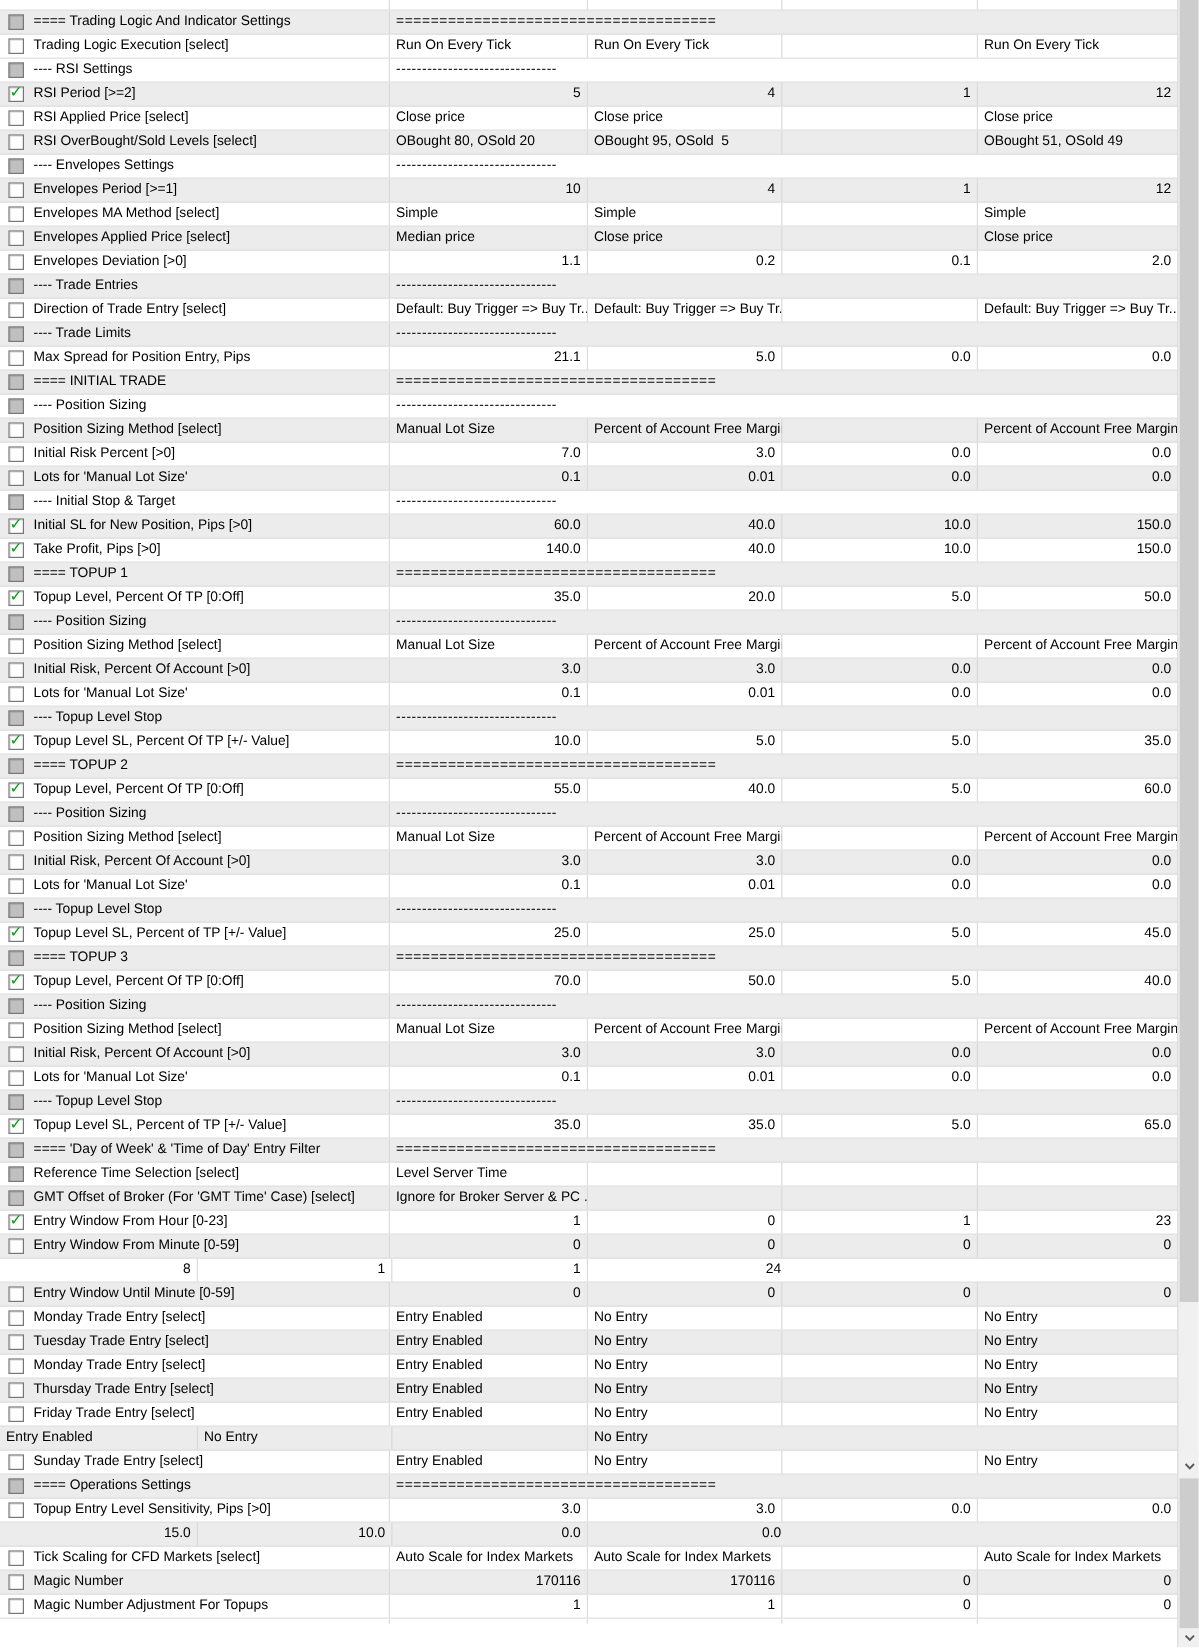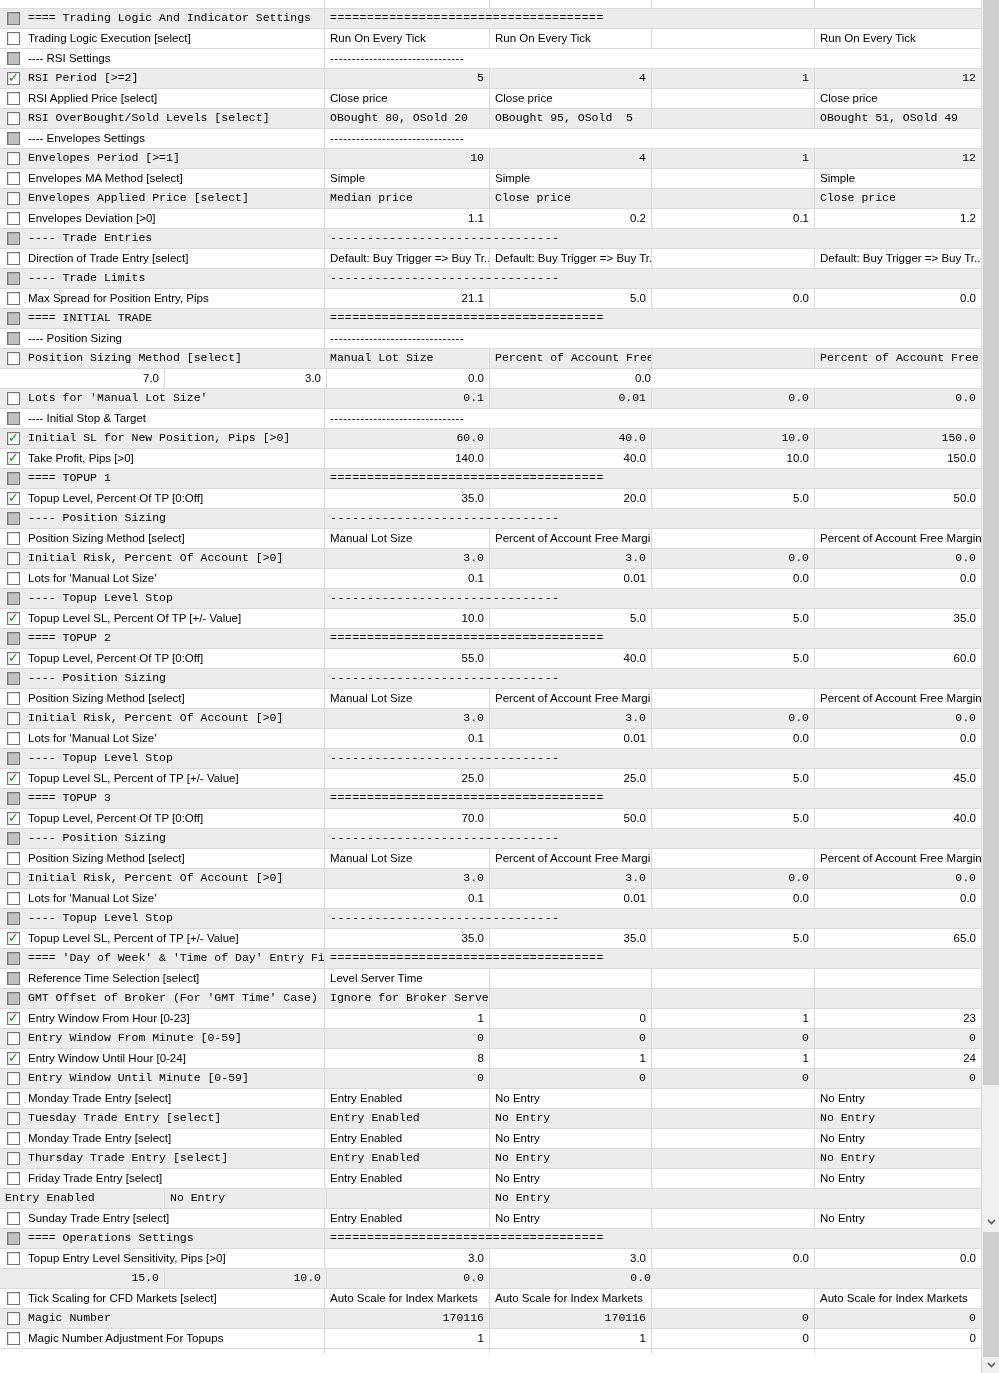--- a/index.html
+++ b/index.html
@@ -3,21 +3,21 @@
 <meta charset="utf-8">
 <style>
   html,body{margin:0;padding:0;background:#fff;}
   .app{
     position:relative;width:999px;height:1373px;overflow:hidden;background:#fff;
     font-family:"Liberation Sans","DejaVu Sans",sans-serif;font-size:11.5px;color:#000;
     -webkit-font-smoothing:antialiased;
   }
   .grid{position:absolute;left:0;top:0;width:981px;}
   .row{display:flex;height:20px;box-sizing:border-box;border-bottom:1px solid var(--grid-line,#e0e0e0);background:var(--row-plain,#fff);}
-  .row.band{background:var(--row-band,#ececec);font-family:Liberation Mono, monospace;}
+  .row.band{background:var(--row-band,#ececec);}
   .row.sliver{height:9px;}
   .row.footer{height:4px;border-bottom:none;}
   .cell{box-sizing:border-box;border-right:1px solid var(--grid-line,#d9d9d9);line-height:18px;overflow:hidden;white-space:pre;}
   .cell.name{width:325px;position:relative;padding-left:28px;}
   .cell.value{width:165px;padding:0 5px;}
   .cell.start{width:162px;padding:0 5px;}
   .cell.step{width:163px;padding:0 5px;}
   .cell.stop{width:166px;padding:0 5px;border-right:none;}
   .cell.num{text-align:right;}
   .cell.merged{width:656px;padding:0 5px;border-right:none;letter-spacing:.5px;}
@@ -112,21 +112,21 @@
           <div class="cell value">Median price</div>
           <div class="cell start">Close price</div>
           <div class="cell step"></div>
           <div class="cell stop">Close price</div>
         </div>
         <div class="row">
           <div class="cell name"><span class="checkbox unchecked"></span><span>Envelopes Deviation [&gt;0]</span></div>
           <div class="cell value num">1.1</div>
           <div class="cell start num">0.2</div>
           <div class="cell step num">0.1</div>
-          <div class="cell stop num">1.2</div>
+          <div class="cell stop num">2.0</div>
         </div>
         <div class="row band">
           <div class="cell name"><span class="checkbox gray"></span><span>---- Trade Entries</span></div>
           <div class="cell merged">-------------------------------</div>
         </div>
         <div class="row">
           <div class="cell name"><span class="checkbox unchecked"></span><span>Direction of Trade Entry [select]</span></div>
           <div class="cell value">Default: Buy Trigger =&gt; Buy Tr...</div>
           <div class="cell start">Default: Buy Trigger =&gt; Buy Tr...</div>
           <div class="cell step"></div>
@@ -152,20 +152,21 @@
           <div class="cell merged">-------------------------------</div>
         </div>
         <div class="row band">
           <div class="cell name"><span class="checkbox unchecked"></span><span>Position Sizing Method [select]</span></div>
           <div class="cell value">Manual Lot Size</div>
           <div class="cell start">Percent of Account Free Margin</div>
           <div class="cell step"></div>
           <div class="cell stop">Percent of Account Free Margin</div>
         </div>
         <div class="row">
+          <div class="cell name"><span class="checkbox unchecked"></span><span>Initial Risk Percent [&gt;0]</span></div>
           <div class="cell value num">7.0</div>
           <div class="cell start num">3.0</div>
           <div class="cell step num">0.0</div>
           <div class="cell stop num">0.0</div>
         </div>
         <div class="row band">
           <div class="cell name"><span class="checkbox unchecked"></span><span>Lots for 'Manual Lot Size'</span></div>
           <div class="cell value num">0.1</div>
           <div class="cell start num">0.01</div>
           <div class="cell step num">0.0</div>
@@ -356,21 +357,20 @@
           <div class="cell stop num">23</div>
         </div>
         <div class="row band">
           <div class="cell name"><span class="checkbox unchecked"></span><span>Entry Window From Minute [0-59]</span></div>
           <div class="cell value num">0</div>
           <div class="cell start num">0</div>
           <div class="cell step num">0</div>
           <div class="cell stop num">0</div>
         </div>
         <div class="row">
-          <div class="cell name"><span class="checkbox checked"></span><span>Entry Window Until Hour [0-24]</span></div>
           <div class="cell value num">8</div>
           <div class="cell start num">1</div>
           <div class="cell step num">1</div>
           <div class="cell stop num">24</div>
         </div>
         <div class="row band">
           <div class="cell name"><span class="checkbox unchecked"></span><span>Entry Window Until Minute [0-59]</span></div>
           <div class="cell value num">0</div>
           <div class="cell start num">0</div>
           <div class="cell step num">0</div>

